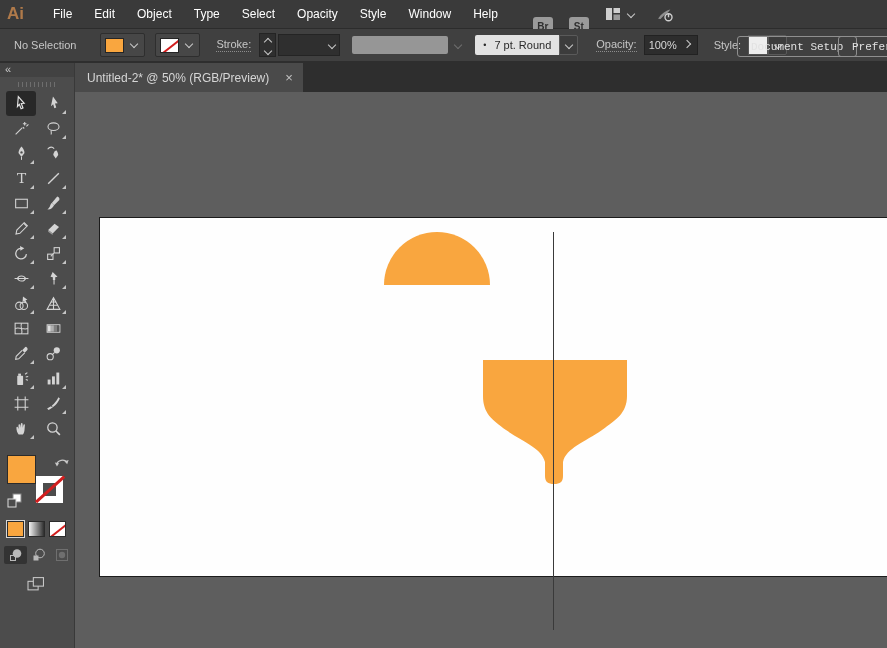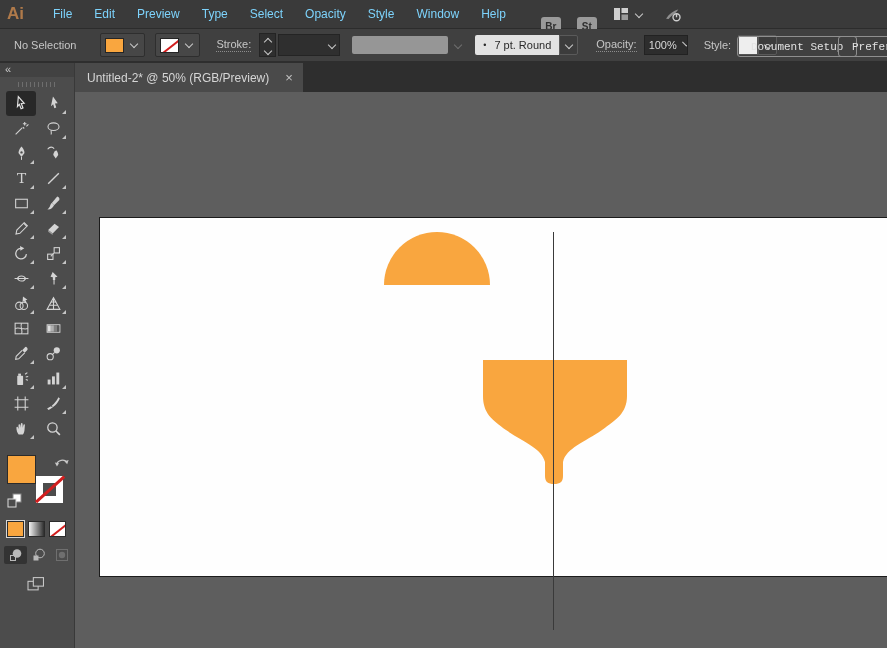--- a/index.html
+++ b/index.html
@@ -5,21 +5,21 @@
   html,body{margin:0;padding:0;background:#5e5e5e;}
   body{width:887px;height:648px;overflow:hidden;font-family:"Liberation Sans",sans-serif;
        -webkit-font-smoothing:antialiased;}
   .app{position:relative;width:887px;height:648px;background:#5e5e5e;overflow:hidden;}
 
   
   .menubar{position:absolute;left:0;top:0;width:887px;height:29px;background:#3a3a3a;
            display:flex;align-items:center;border-bottom:1px solid #2c2c2c;box-sizing:border-box;}
   .logo{font-size:17px;font-weight:bold;color:#b07a4a;margin:0 18px 0 7px;letter-spacing:0;}
   .menus{display:flex;align-items:center;}
-  .menu-item{color:#7dd3fc;font-size:12px;padding:0 11px;cursor:default;}
+  .menu-item{color:#ffffff;font-size:12px;padding:0 11px;cursor:default;}
   .mb-right{display:flex;align-items:center;margin-left:24px;}
   .sq-btn{width:20px;height:19px;background:#9a9a9a;color:#2e2e2e;font-size:10px;font-weight:bold;
           border-radius:3px;display:flex;align-items:center;justify-content:center;margin-right:16px;margin-top:24px;}
   .ws{display:flex;align-items:center;margin-right:22px;}
   .ws svg{margin-right:7px;}
 
   
   .controlbar{position:absolute;left:0;top:29px;width:887px;height:34px;background:#404040;
               border-bottom:2px solid #2e2e2e;box-sizing:border-box;display:flex;align-items:center;
               padding-left:14px;overflow:hidden;}
@@ -38,21 +38,21 @@
   .chev.dim{border-color:#6f6f6f;}
   .stepper{width:15px;height:22px;background:#2f2f2f;border:1px solid #242424;display:flex;flex-direction:column;
            align-items:center;justify-content:center;gap:3px;margin-left:8px;}
   .dd-dark{height:22px;background:#2f2f2f;border:1px solid #242424;display:flex;align-items:center;
            justify-content:flex-end;box-sizing:border-box;padding-right:4px;}
   .profile{width:96px;height:18px;background:#969696;border-radius:2px;}
   .brush-field{height:20px;background:#e2e2e2;color:#2a2a2a;font-size:11px;display:flex;align-items:center;
                padding:0 8px;border-radius:2px 0 0 2px;}
   .brush-chev{height:20px;width:19px;background:#3c3c3c;border:1px solid #5a5a5a;box-sizing:border-box;
               display:flex;align-items:center;justify-content:center;border-radius:0 2px 2px 0;}
-  .opacity-field{width:44px;height:20px;background:#2d2d2d;border:1px solid #222;color:#d8d8d8;font-size:11px;
+  .opacity-field{width:54px;height:20px;background:#2d2d2d;border:1px solid #222;color:#d8d8d8;font-size:11px;
                  display:flex;align-items:center;padding:0 4px;box-sizing:border-box;justify-content:space-between;}
   .style-sw{width:20px;height:20px;background:#eee;border:1px solid #555;box-sizing:border-box;}
   .cb-btn{position:absolute;top:7px;height:21px;border:1px solid #8f8f8f;border-radius:3px;color:#e2e2e2;
           font-size:11px;display:flex;align-items:center;padding:0 13px;white-space:nowrap;background:transparent;font-family:Liberation Mono, monospace;}
 
   
   .main{position:absolute;left:0;top:63px;width:887px;height:585px;}
 
   
   .dock{position:absolute;left:0;top:0;width:75px;height:585px;background:#4c4c4c;
@@ -98,21 +98,21 @@
 </head>
 <body>
 
 <div class="app">
 
   <div class="menubar">
     <span class="logo">Ai</span>
     <nav class="menus">
         <span class="menu-item">File</span>
         <span class="menu-item">Edit</span>
-        <span class="menu-item">Preview</span>
+        <span class="menu-item">Object</span>
         <span class="menu-item">Type</span>
         <span class="menu-item">Select</span>
         <span class="menu-item">Opacity</span>
         <span class="menu-item">Style</span>
         <span class="menu-item">Window</span>
         <span class="menu-item">Help</span>
       </nav>
     <div class="mb-right">
       <span class="sq-btn">Br</span>
       <span class="sq-btn">St</span>

